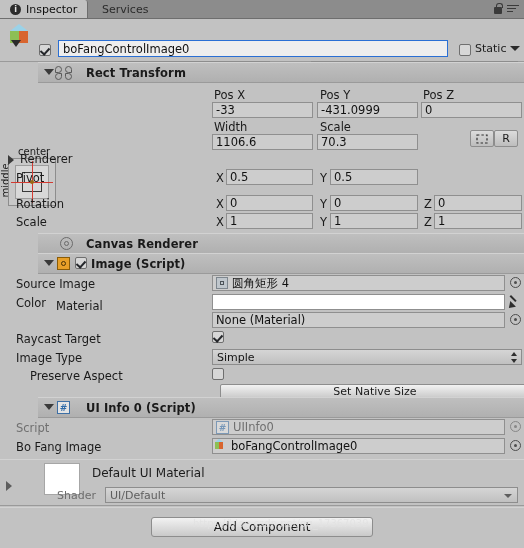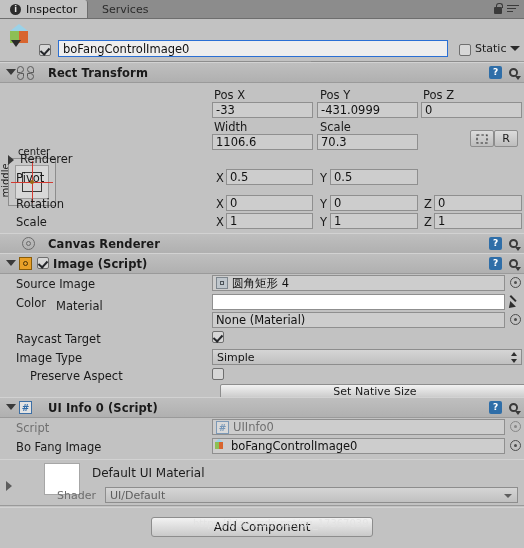--- a/index.html
+++ b/index.html
@@ -63,21 +63,21 @@
       box-sizing:border-box;display:flex;align-items:center;padding-left:4px;
       font-size:11px;color:#141414;
       background-image:linear-gradient(#d5d5d5,#c0c0c0);}
   .dd .ar{position:absolute;right:3px;top:2px;width:7px;height:11px;}
   .dd .ar::before,.dd .ar::after{content:"";position:absolute;left:0;
       border-left:3.5px solid transparent;border-right:3.5px solid transparent;}
   .dd .ar::before{top:0;border-bottom:4px solid #2e2e2e;}
   .dd .ar::after{bottom:0;border-top:4px solid #2e2e2e;}
 
   
-  .comp{position:absolute;left:0;width:420px;background:#c2c2c2;}
+  .comp{position:absolute;left:0;width:420px;background:#c2c2c2;padding-left:38px;}
   .chdr{position:relative;width:524px;height:19px;
         background:linear-gradient(#bfbfbf,#b0b0b0);
         border-top:1px solid #d2d2d2;border-bottom:1px solid #9a9a9a;}
   .chdr .ttl{position:absolute;left:48px;top:3px;font-size:11.5px;font-weight:bold;color:#1a1a1a;
         letter-spacing:0.1px;}
   .foldout{position:absolute;left:6px;top:6px;width:0;height:0;
       border-left:5px solid transparent;border-right:5px solid transparent;border-top:6px solid #3a3a3a;}
   .foldout.closed{border-left:6px solid #3a3a3a;border-top:5px solid transparent;
       border-bottom:5px solid transparent;border-right:none;}
   .help{position:absolute;right:22px;top:3px;width:13px;height:13px;background:#2f6ea8;

